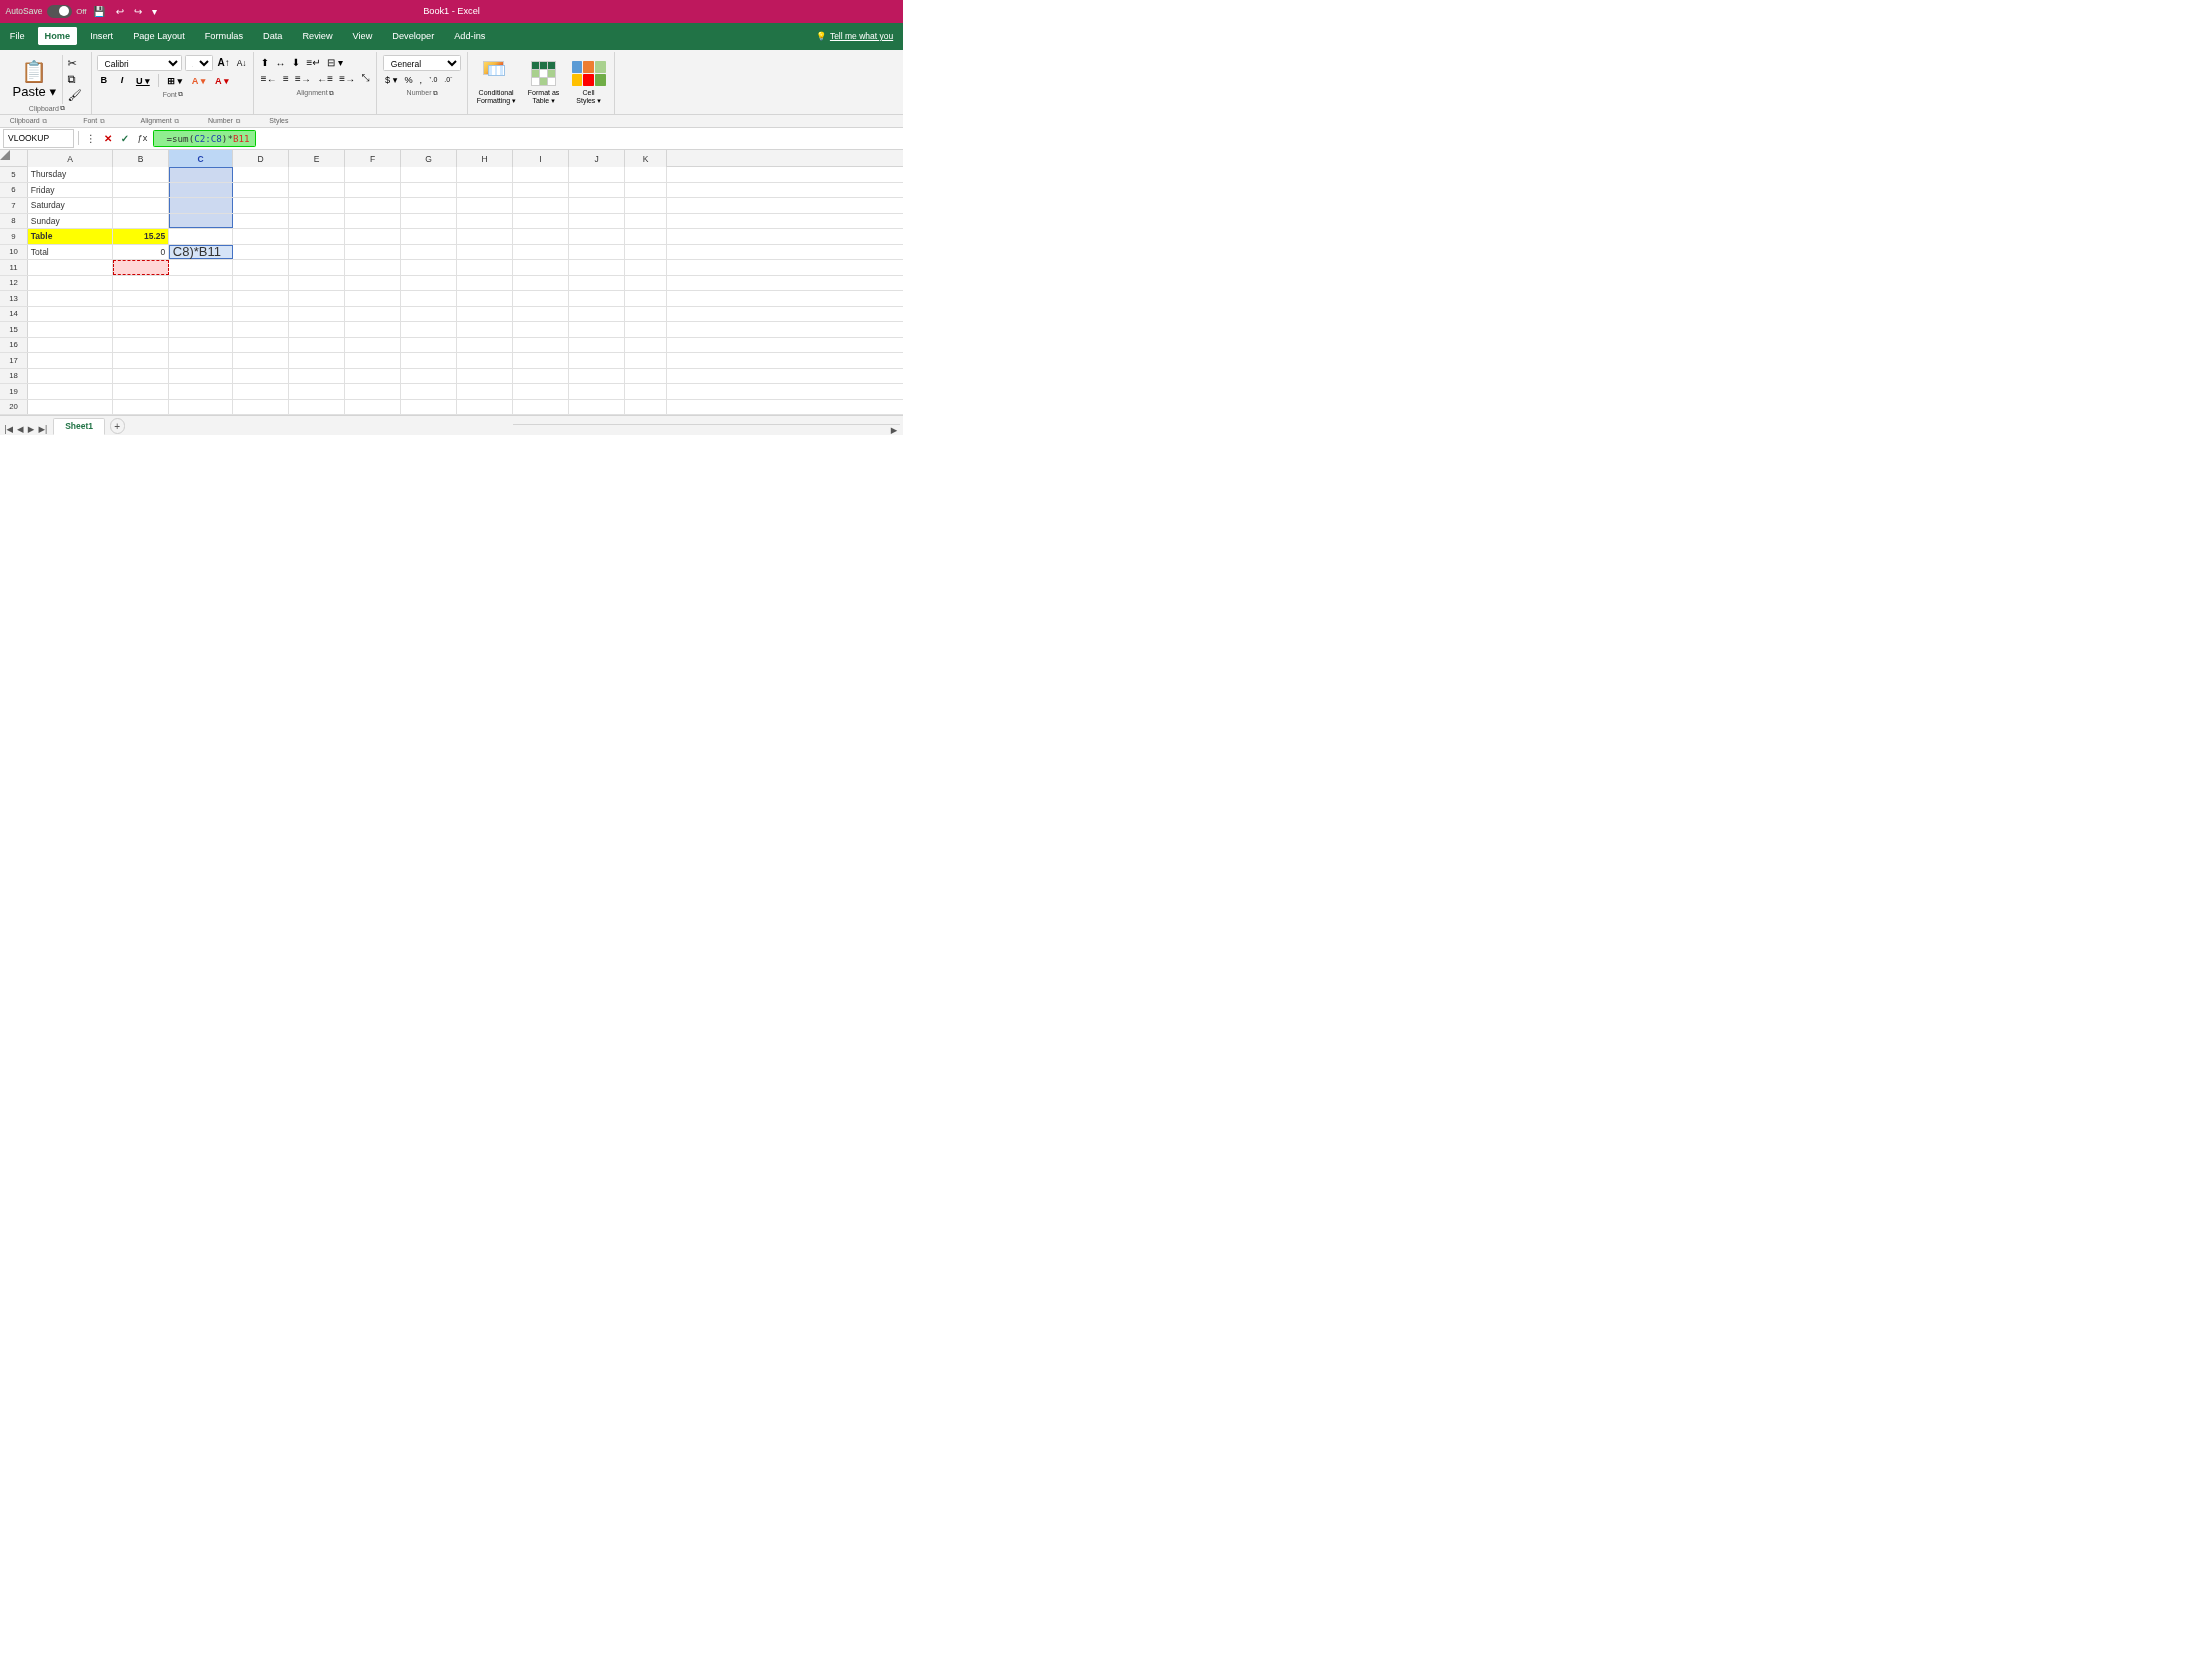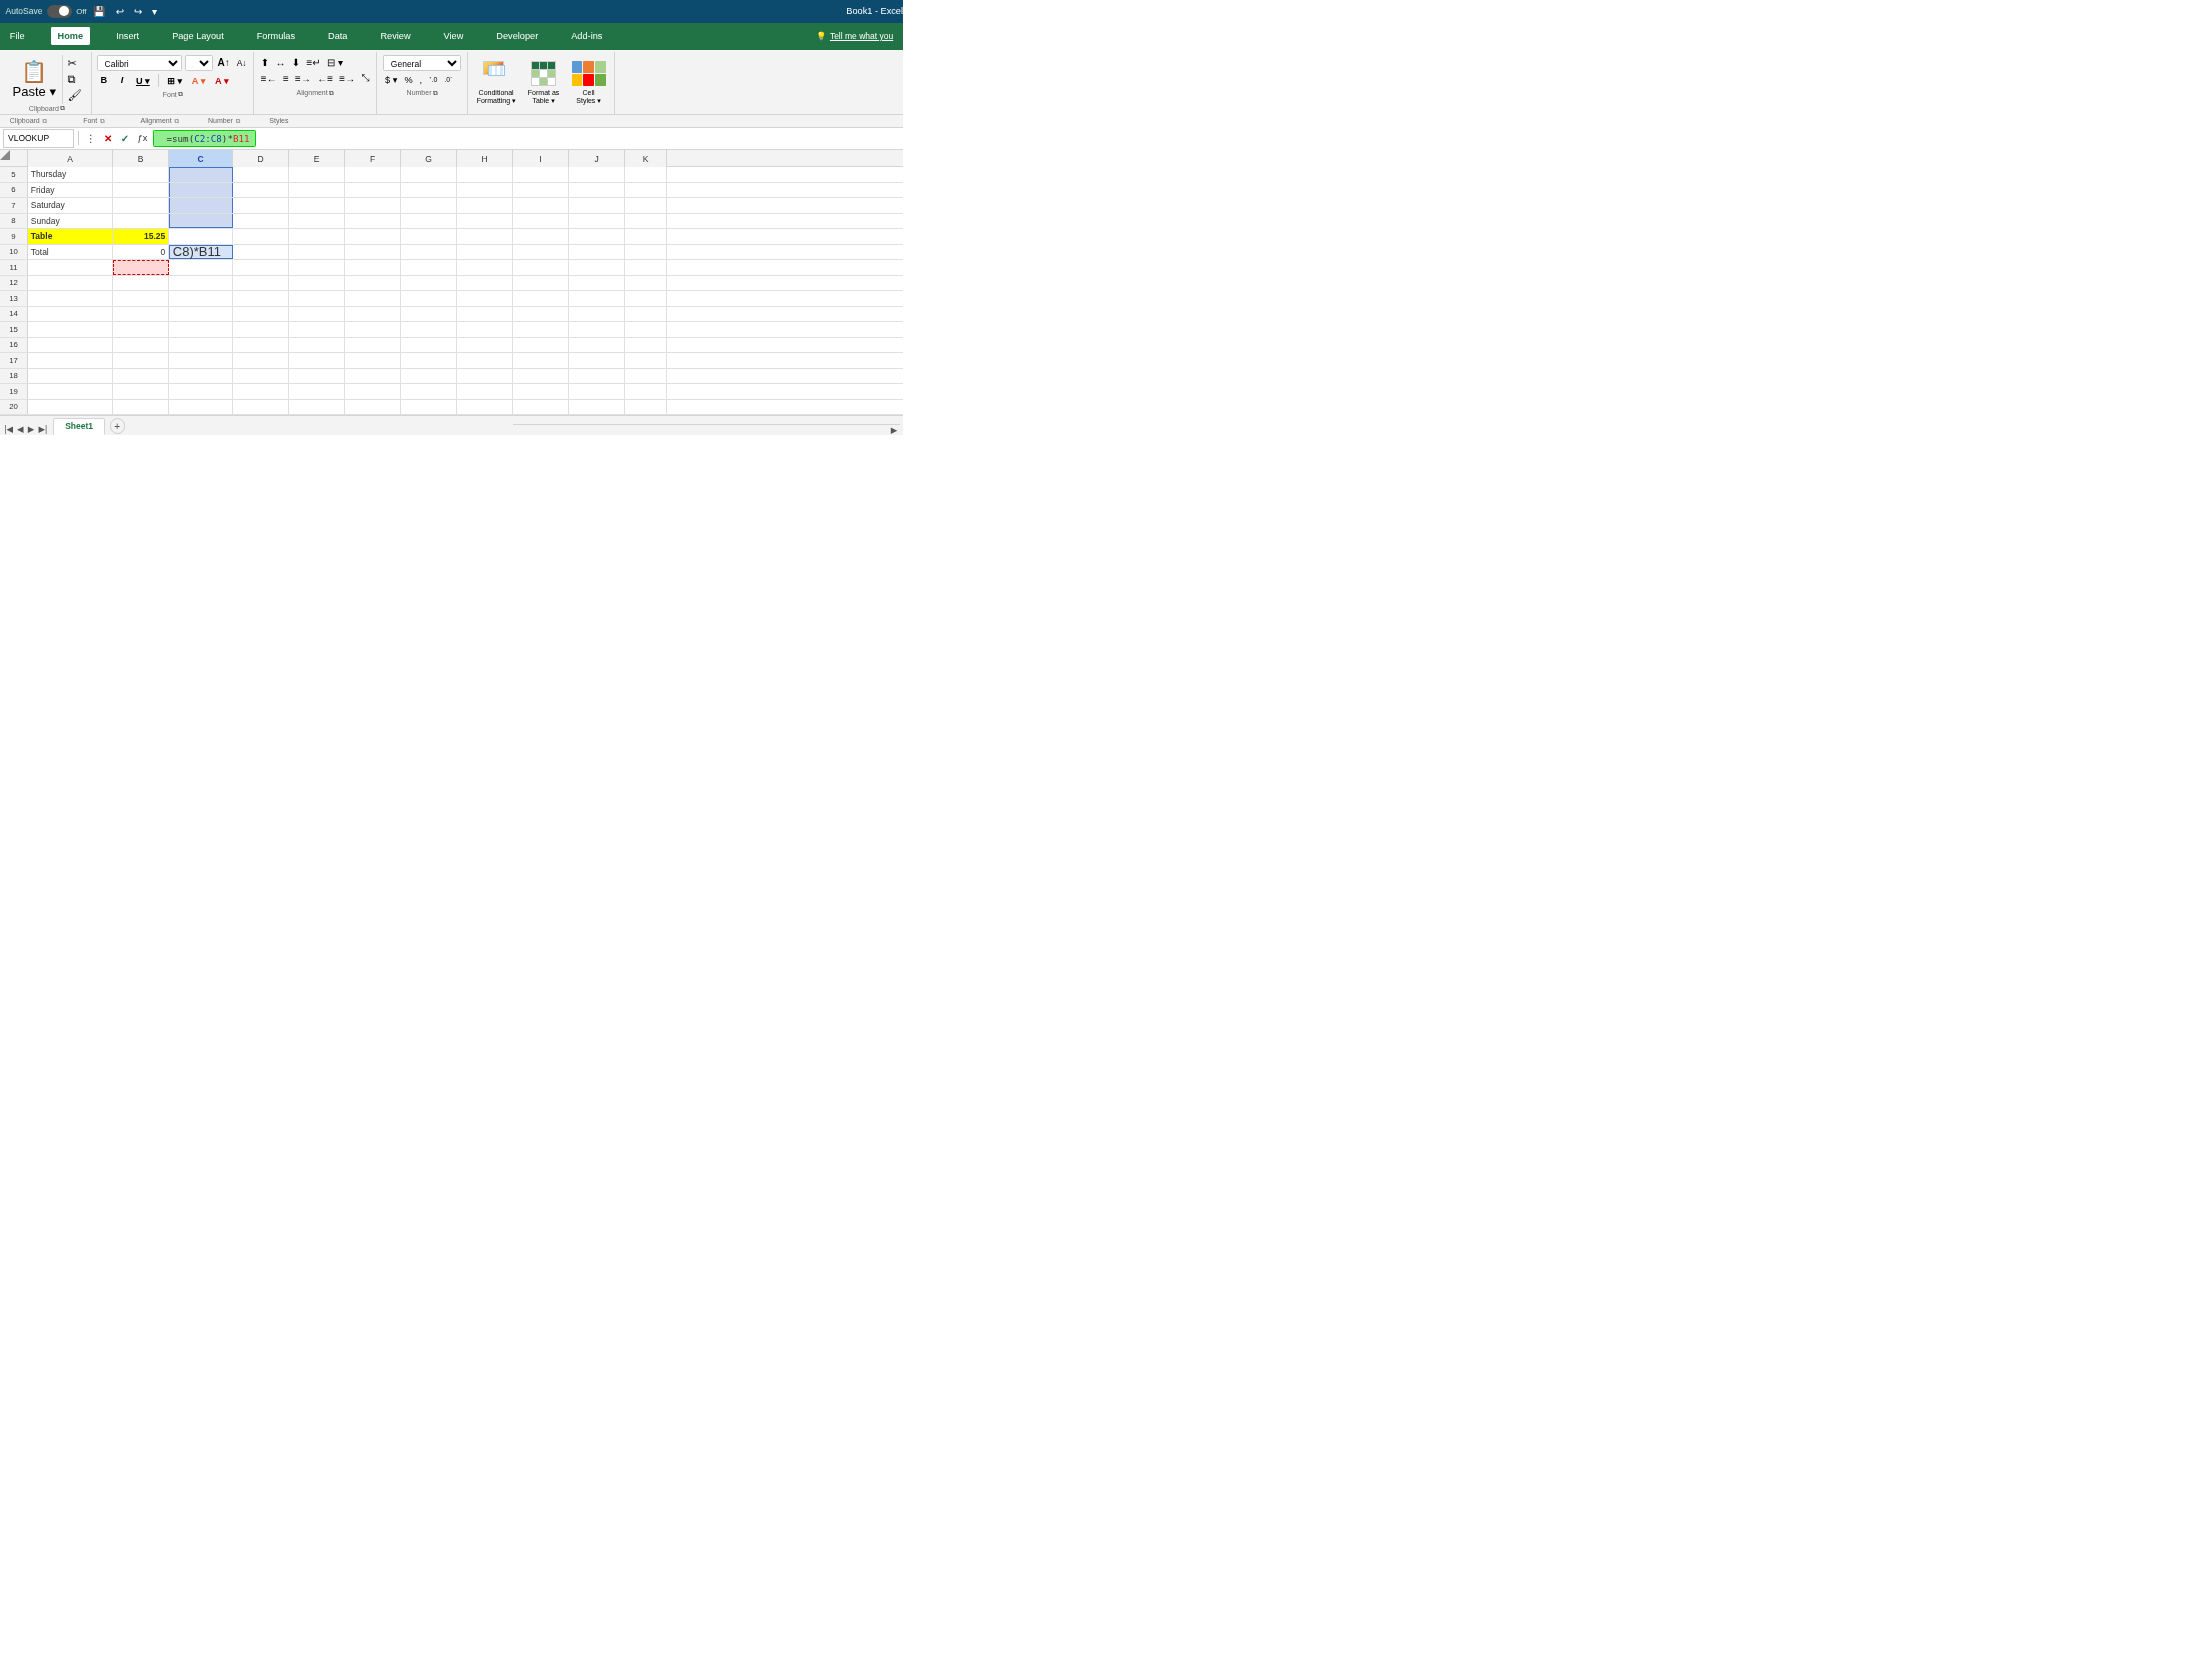--- a/index.html
+++ b/index.html
@@ -1,25 +1,25 @@
 <!DOCTYPE html>
 <html style="font-size:11.3px"><head>
   <meta charset="utf-8">
   <style>
     * { margin: 0; padding: 0; box-sizing: border-box; }
     body { font-family: 'Segoe UI', Arial, sans-serif; background: #fff; overflow: hidden; width: 903px; height: 677px; font-size: 8.5px; }
 
     
     #title-bar {
-      background: #0c4a6e;
+      background: #be185d;
       color: #fff;
       height: 22.6px;
       display: flex;
       align-items: center;
-      justify-content: flex-end;
+      justify-content: center;
       font-size: 9.2px;
       position: relative;
     }
     #title-bar .left-controls {
       position: absolute;
       left: 5.6px;
       display: flex;
       align-items: center;
       gap: 4.2px;
     }
@@ -34,21 +34,21 @@
     }
     .qat-icon { color: #fff; font-size: 10px; cursor: pointer; padding: 1.4px 2.8px; }
 
     
     #menu-bar {
       background: #217346;
       height: 27px;
       display: flex;
       align-items: center;
       padding: 0 2.8px;
-      gap: 19px;
+      gap: 6px;
     }
     .menu-item {
       color: #fff;
       padding: 4.2px 7px;
       font-size: 9.2px;
       cursor: pointer;
       border-radius: 1.4px;
     }
     .menu-item.active {
       background: #fff;

